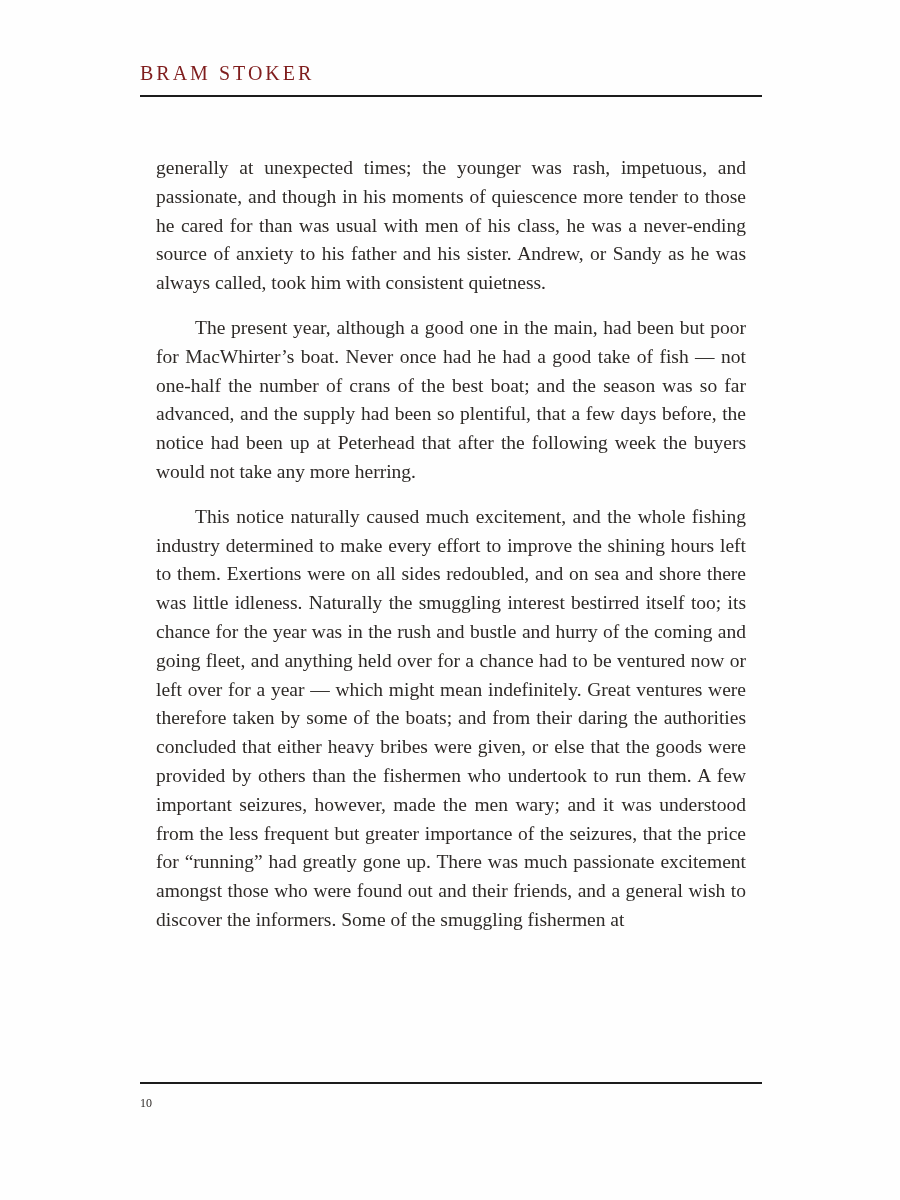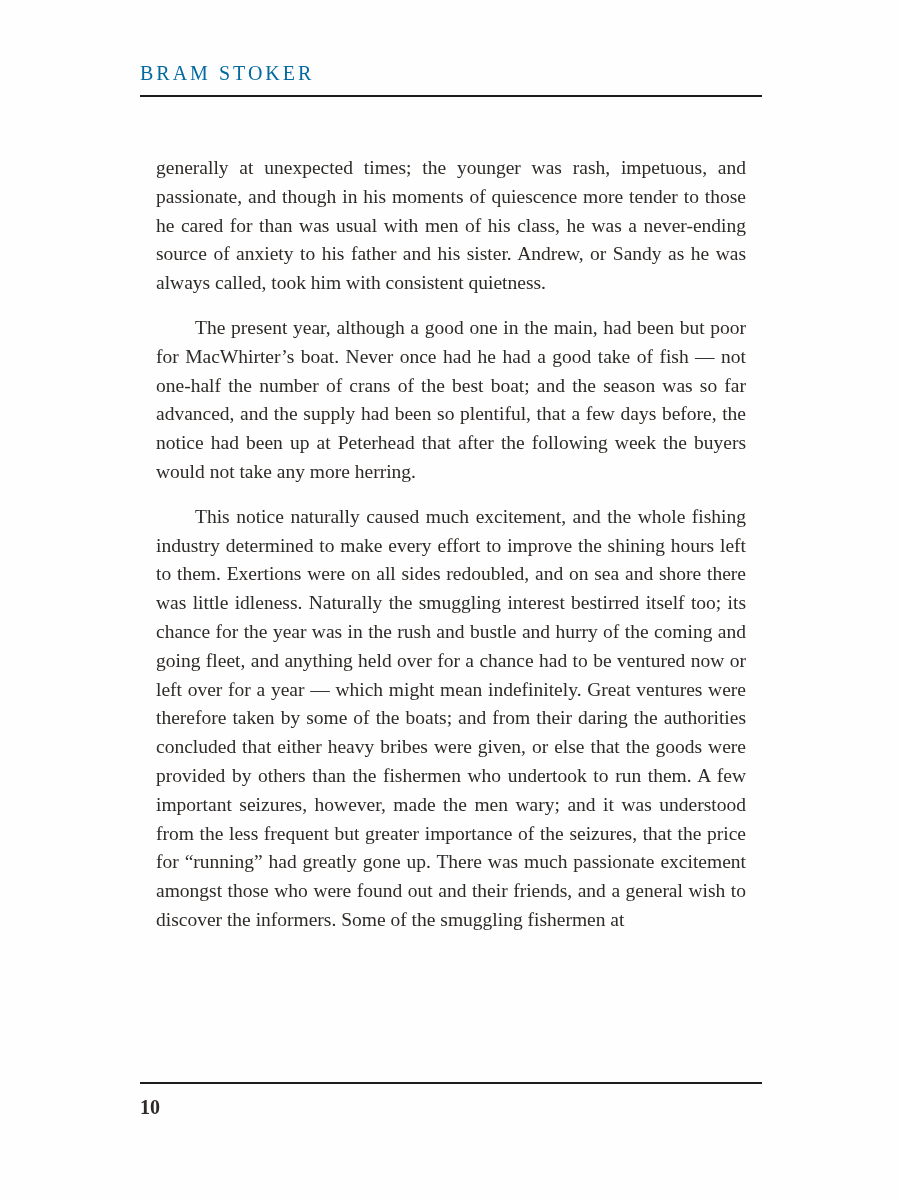--- a/index.html
+++ b/index.html
@@ -21,21 +21,21 @@
     top: 62px;
     left: 140px;
     width: 622px;
     border-bottom: 2px solid #1c1c1c;
     padding-bottom: 10px;
   }
   .author-name {
     font-family: "Liberation Serif", "DejaVu Serif", serif;
     font-size: 20px;
     letter-spacing: 3px;
-    color: #0369a1;
+    color: #7f1d1d;
     font-weight: 400;
     text-transform: uppercase;
   }
   .body-text {
     position: absolute;
     top: 138px;
     left: 140px;
     width: 622px;
     font-size: 19.5px;
     line-height: 28.8px;
@@ -52,23 +52,22 @@
     position: absolute;
     top: 1082px;
     left: 140px;
     width: 622px;
     border-top: 2px solid #1c1c1c;
   }
   .page-number {
     position: absolute;
     top: 1096px;
     left: 140px;
-    font-size: 20px;
+    font-size: 12px;
     color: #2e2a27;
-    font-weight: bold;
   }
 </style>
 </head>
 <body>
 
 <div class="page">
 
   <div class="running-header">
     <span class="author-name">BRAM STOKER</span>
   </div>

